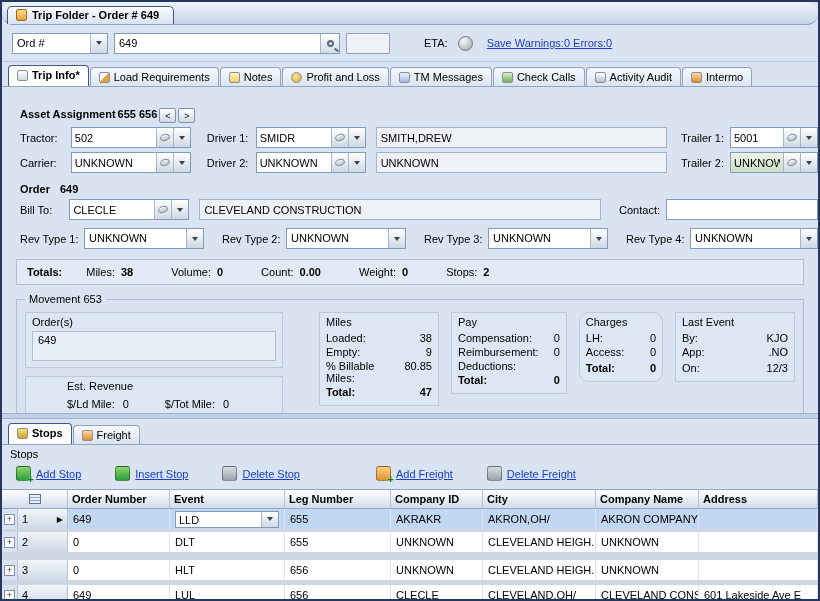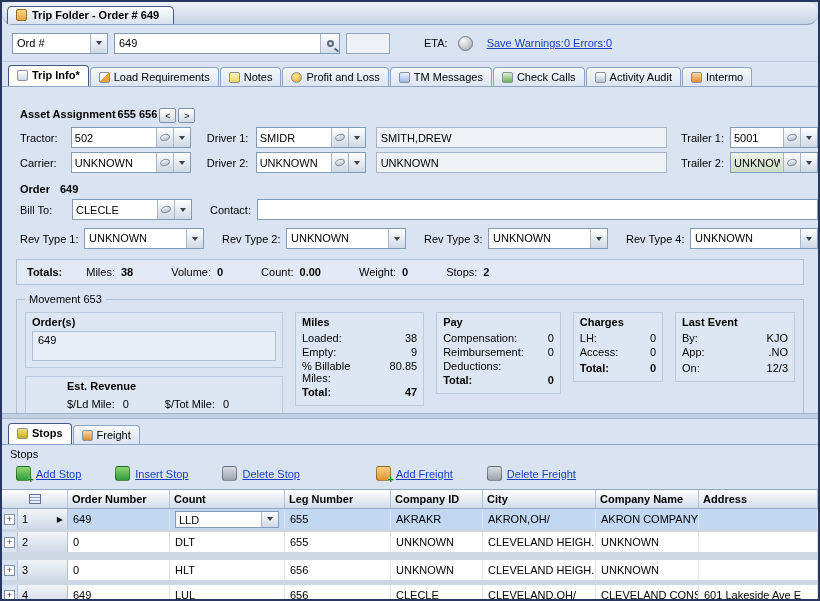--- a/index.html
+++ b/index.html
@@ -59,28 +59,28 @@
   .w52 { width:52px; } .w50 { width:50px; } .w62 { width:64px; }
   .cmb118 { width:120px; } .cmb108 { width:110px; } .cmb86 { width:88px; }
   .totals { display:flex; align-items:center; gap:0; margin:10px 14px 0 14px; border:1px solid #aebfd6; background:#e2eaf5; height:26px; padding:0 10px; }
   .totals .pair { margin-right:38px; display:flex; gap:6px; }
 
   
   .mv { position:relative; margin:14px 14px 0 14px; border:1px solid #aebfd6; padding:12px 8px 8px 8px; }
   .mv-legend { position:absolute; top:-7px; left:8px; background:#d9e3f1; padding:0 4px; }
   .mv-cols { display:flex; gap:12px; align-items:flex-start; }
   .gbox { border:1px solid #bccadd; background:#dde7f3; padding:3px 6px 6px 6px; }
-  .gbox .gtitle { margin-bottom:3px;font-weight:bold; }
+  .gbox .gtitle { margin-bottom:3px; }
   .grow { display:flex; justify-content:space-between; gap:10px; padding:1px 0; }
   .col1 { width:258px; flex:0 0 auto; }
   .orders-inner { border:1px solid #aebfd6; background:#e8eef7; height:30px; padding:2px 5px; margin-top:2px; }
   .estrev { margin-top:8px;padding-left:41px; }
   .estrow { display:flex; gap:8px; padding-top:3px; }
   .estrow .v { margin-right:28px; }
-  .gmiles { width:168px; } .gpay { width:162px; } .gcharges { width:116px; } .glast { width:120px; flex:0 0 auto; }
+  .gmiles { width:168px;margin-left:24px; } .gpay { width:162px; } .gcharges { width:116px;border-radius:10px; } .glast { width:120px; flex:0 0 auto; }
 
   
   .splitter { height:6px; background:#c3d1e3; border-top:1px solid #9fb2cc; border-bottom:1px solid #9fb2cc; flex:0 0 auto; }
   .tabstrip.bottom { padding-top:4px; }
 
   
   .stops-panel { flex:1 1 auto; background:#d9e3f1; overflow:hidden; display:flex; flex-direction:column; }
   .group-label { margin:3px 0 0 8px; }
   .actions { display:flex; align-items:flex-end; gap:10px; margin:6px 0 8px 14px; }
   .act { display:flex; align-items:center; gap:5px; cursor:pointer; margin-right:24px; }
@@ -268,20 +268,21 @@
       <span class="lab w52">Bill To:</span>
       <div class="combo cmb118">
         <input value="CLECLE" style="">
         <span class="combo-btn">
             <span class="lookup-glyph"></span>
           </span>
         <span class="combo-btn">
             <span class="arrow"></span>
           </span>
       </div>
+      <input class="ro" style="width: 422px; margin-left: 10px;" value="CLEVELAND CONSTRUCTION">
       <span class="lab" style="margin-left:18px">Contact:</span>
       <input class="txt" style="flex: 1 1 0%; margin-left: 6px;" value="">
     </div>
 
     <div class="row" style="margin-top:8px">
       <span class="lab w62">Rev Type 1:</span>
       <div class="combo cmb118">
         <span class="combo-text">UNKNOWN</span>
         <span class="combo-btn">
             <span class="arrow"></span>
@@ -476,21 +477,21 @@
           <a class="link">Delete Freight</a>
         </span>
     </div>
 
     <div class="grid">
       <div class="ghead">
         <div class="gh first">
             <span class="sort-ico"></span>
           </div>
         <div class="gh c-ord">Order Number</div>
-        <div class="gh c-evt">Count</div>
+        <div class="gh c-evt">Event</div>
         <div class="gh c-leg">Leg Number</div>
         <div class="gh c-cid">Company ID</div>
         <div class="gh c-city">City</div>
         <div class="gh c-cname">Company Name</div>
         <div class="gh c-addr">Address</div>
       </div>
 
       <div class="gband sel">
         <div class="gexp">
             <span class="expbtn">+</span>

